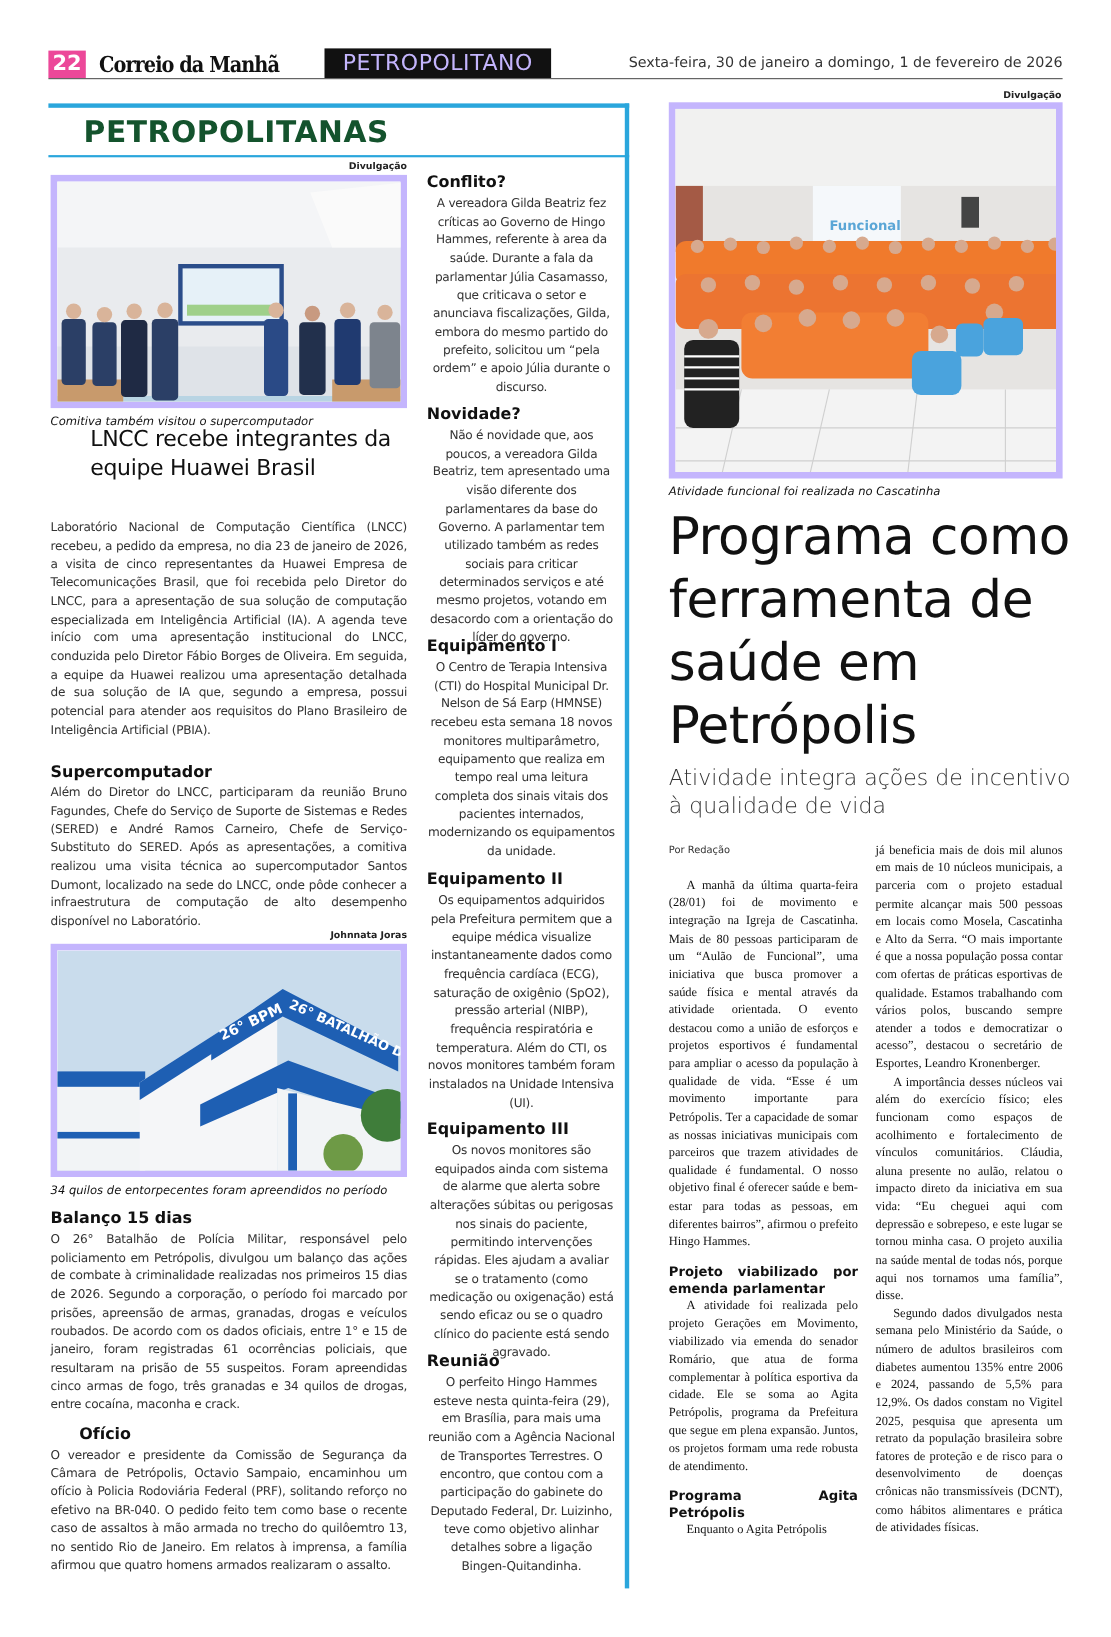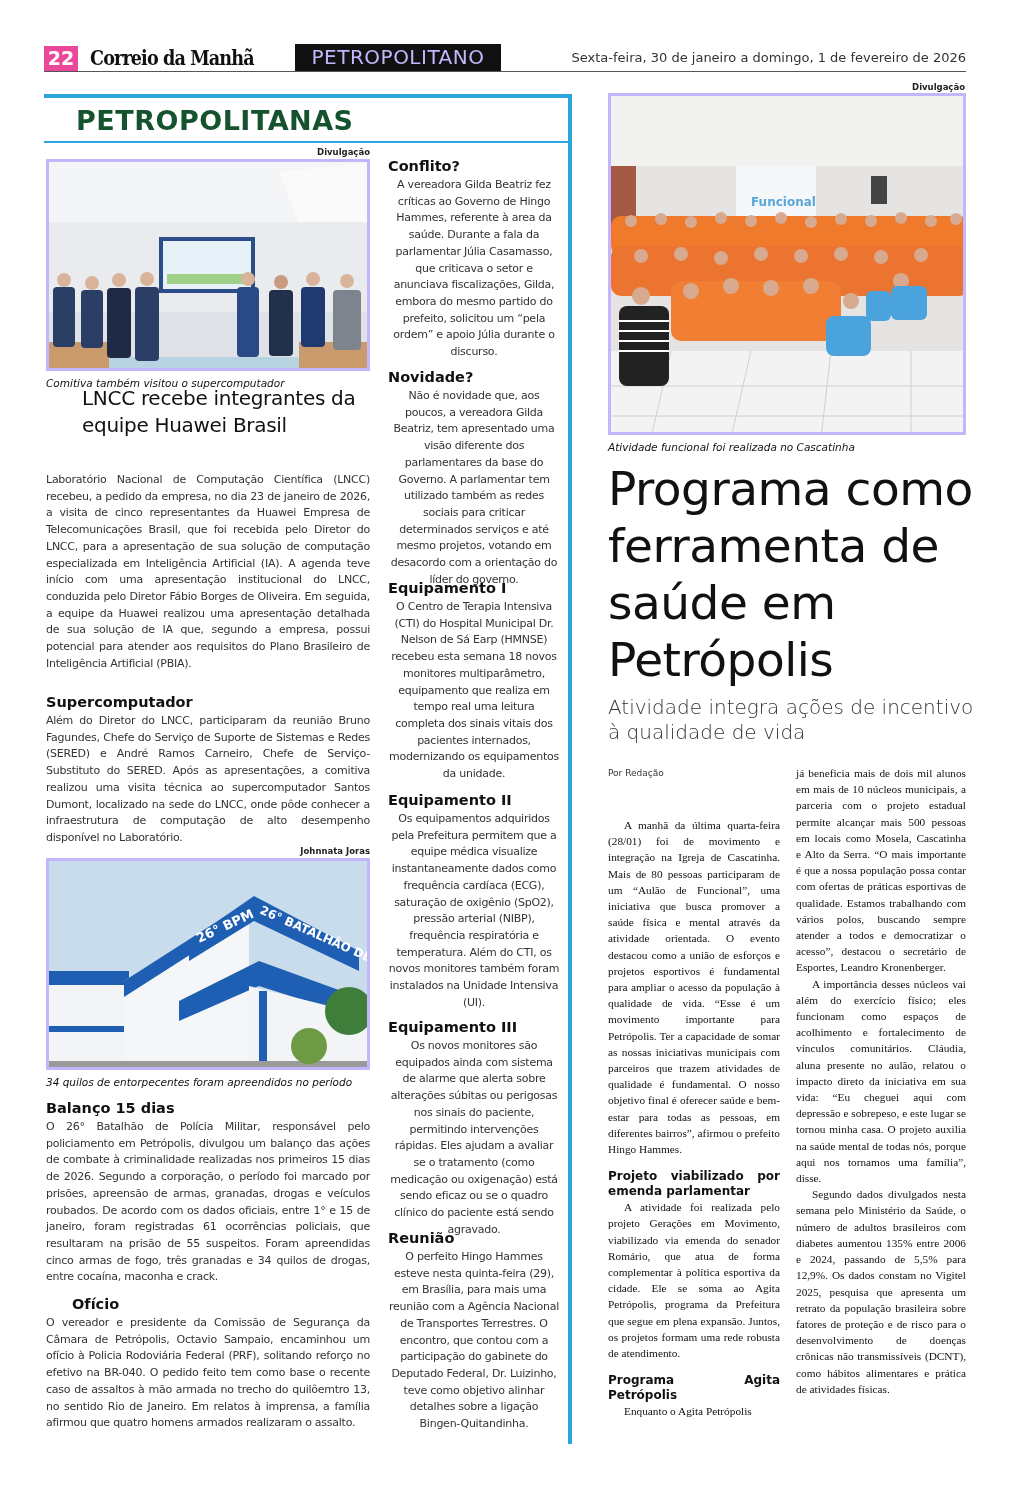--- a/index.html
+++ b/index.html
@@ -16,21 +16,21 @@
   .date { position: absolute; right: 44px; top: 49px; font: 13px/18px "DejaVu Sans", sans-serif; color: #333; margin-left: 28px; }
 
   
   .blue-top { position: absolute; left: 44px; top: 94px; width: 528px; height: 4px; background: #2aa6dc; }
   .blue-right { position: absolute; left: 568px; top: 94px; width: 4px; height: 1350px; background: #2aa6dc; }
   .panel-title { position: absolute; left: 52px; top: 104px; font: bold 27px/34px "DejaVu Sans", sans-serif; color: #14532d; letter-spacing: 0.5px; margin-left: 24px; }
   .blue-under { position: absolute; left: 44px; top: 141px; width: 528px; height: 2px; background: #2aa6dc; }
 
   .credit { position: absolute; font: bold 8.5px/11px "DejaVu Sans", sans-serif; color: #222; text-align: right; }
 
-  .photo { position: absolute; overflow: hidden; border: 3px solid #c4b5fd; }
+  .photo { position: absolute; overflow: hidden; border: 6px solid #c4b5fd; }
   .caption { position: absolute; font: italic 10.5px/14px "DejaVu Sans", sans-serif; color: #111; }
 
   .headline { position: absolute; font: 20px/27px "DejaVu Sans", sans-serif; color: #111; letter-spacing: -0.3px; }
   .body-sans { position: absolute; font: 11px/16.7px "DejaVu Sans", sans-serif; color: #333; text-align: justify; letter-spacing: -0.25px; }
   .subhead { position: absolute; font: bold 14.5px/20px "DejaVu Sans", sans-serif; color: #111; }
 
   .mid-col .body-sans { width: 172px; text-align: center; }
 
   
   .big-head { position: absolute; left: 608px; top: 460px; width: 370px; font: 47px/57px "DejaVu Sans", sans-serif; color: #111; letter-spacing: -0.5px; }
@@ -202,21 +202,21 @@
     <rect x="215" y="220" width="45" height="40" rx="8" fill="#4aa3dd"></rect>
     <rect x="280" y="190" width="36" height="34" rx="6" fill="#4aa3dd"></rect>
     <rect x="255" y="195" width="25" height="30" rx="6" fill="#4aa3dd"></rect>
   </svg>
 </div>
 <div class="caption" style="left:608px; top:440px;">Atividade funcional foi realizada no Cascatinha</div>
 <div class="big-head">Programa como ferramenta de saúde em Petrópolis</div>
 <div class="deck">Atividade integra ações de incentivo à qualidade de vida</div>
 <div class="byline">Por Redação</div>
 
-<div class="serif-col" id="col1" style="left:608px; top:797px; width:172px;margin-top:20px;">
+<div class="serif-col" id="col1" style="left:608px; top:797px; width:172px;">
     <p>A manhã da última quarta-feira (28/01) foi de movimento e integração na Igreja de Cascatinha. Mais de 80 pessoas participaram de um “Aulão de Funcional”, uma iniciativa que busca promover a saúde física e mental através da atividade orientada. O evento destacou como a união de esforços e projetos esportivos é fundamental para ampliar o acesso da população à qualidade de vida. “Esse é um movimento importante para Petrópolis. Ter a capacidade de somar as nossas iniciativas municipais com parceiros que trazem atividades de qualidade é fundamental. O nosso objetivo final é oferecer saúde e bem-estar para todas as pessoas, em diferentes bairros”, afirmou o prefeito Hingo Hammes.</p>
     <div class="r-sub">Projeto viabilizado por emenda parlamentar</div>
     <p>A atividade foi realizada pelo projeto Gerações em Movimento, viabilizado via emenda do senador Romário, que atua de forma complementar à política esportiva da cidade. Ele se soma ao Agita Petrópolis, programa da Prefeitura que segue em plena expansão. Juntos, os projetos formam uma rede robusta de atendimento.</p>
     <div class="r-sub">Programa Agita Petrópolis</div>
     <p>Enquanto o Agita Petrópolis</p>
   </div>
 <div class="serif-col" id="col2" style="left:796px; top:765px; width:170px;">
     <p class="noind">já beneficia mais de dois mil alunos em mais de 10 núcleos municipais, a parceria com o projeto estadual permite alcançar mais 500 pessoas em locais como Mosela, Cascatinha e Alto da Serra. “O mais importante é que a nossa população possa contar com ofertas de práticas esportivas de qualidade. Estamos trabalhando com vários polos, buscando sempre atender a todos e democratizar o acesso”, destacou o secretário de Esportes, Leandro Kronenberger.</p>
     <p>A importância desses núcleos vai além do exercício físico; eles funcionam como espaços de acolhimento e fortalecimento de vínculos comunitários. Cláudia, aluna presente no aulão, relatou o impacto direto da iniciativa em sua vida: “Eu cheguei aqui com depressão e sobrepeso, e este lugar se tornou minha casa. O projeto auxilia na saúde mental de todas nós, porque aqui nos tornamos uma família”, disse.</p>
     <p>Segundo dados divulgados nesta semana pelo Ministério da Saúde, o número de adultos brasileiros com diabetes aumentou 135% entre 2006 e 2024, passando de 5,5% para 12,9%. Os dados constam no Vigitel 2025, pesquisa que apresenta um retrato da população brasileira sobre fatores de proteção e de risco para o desenvolvimento de doenças crônicas não transmissíveis (DCNT), como hábitos alimentares e prática de atividades físicas.</p>

